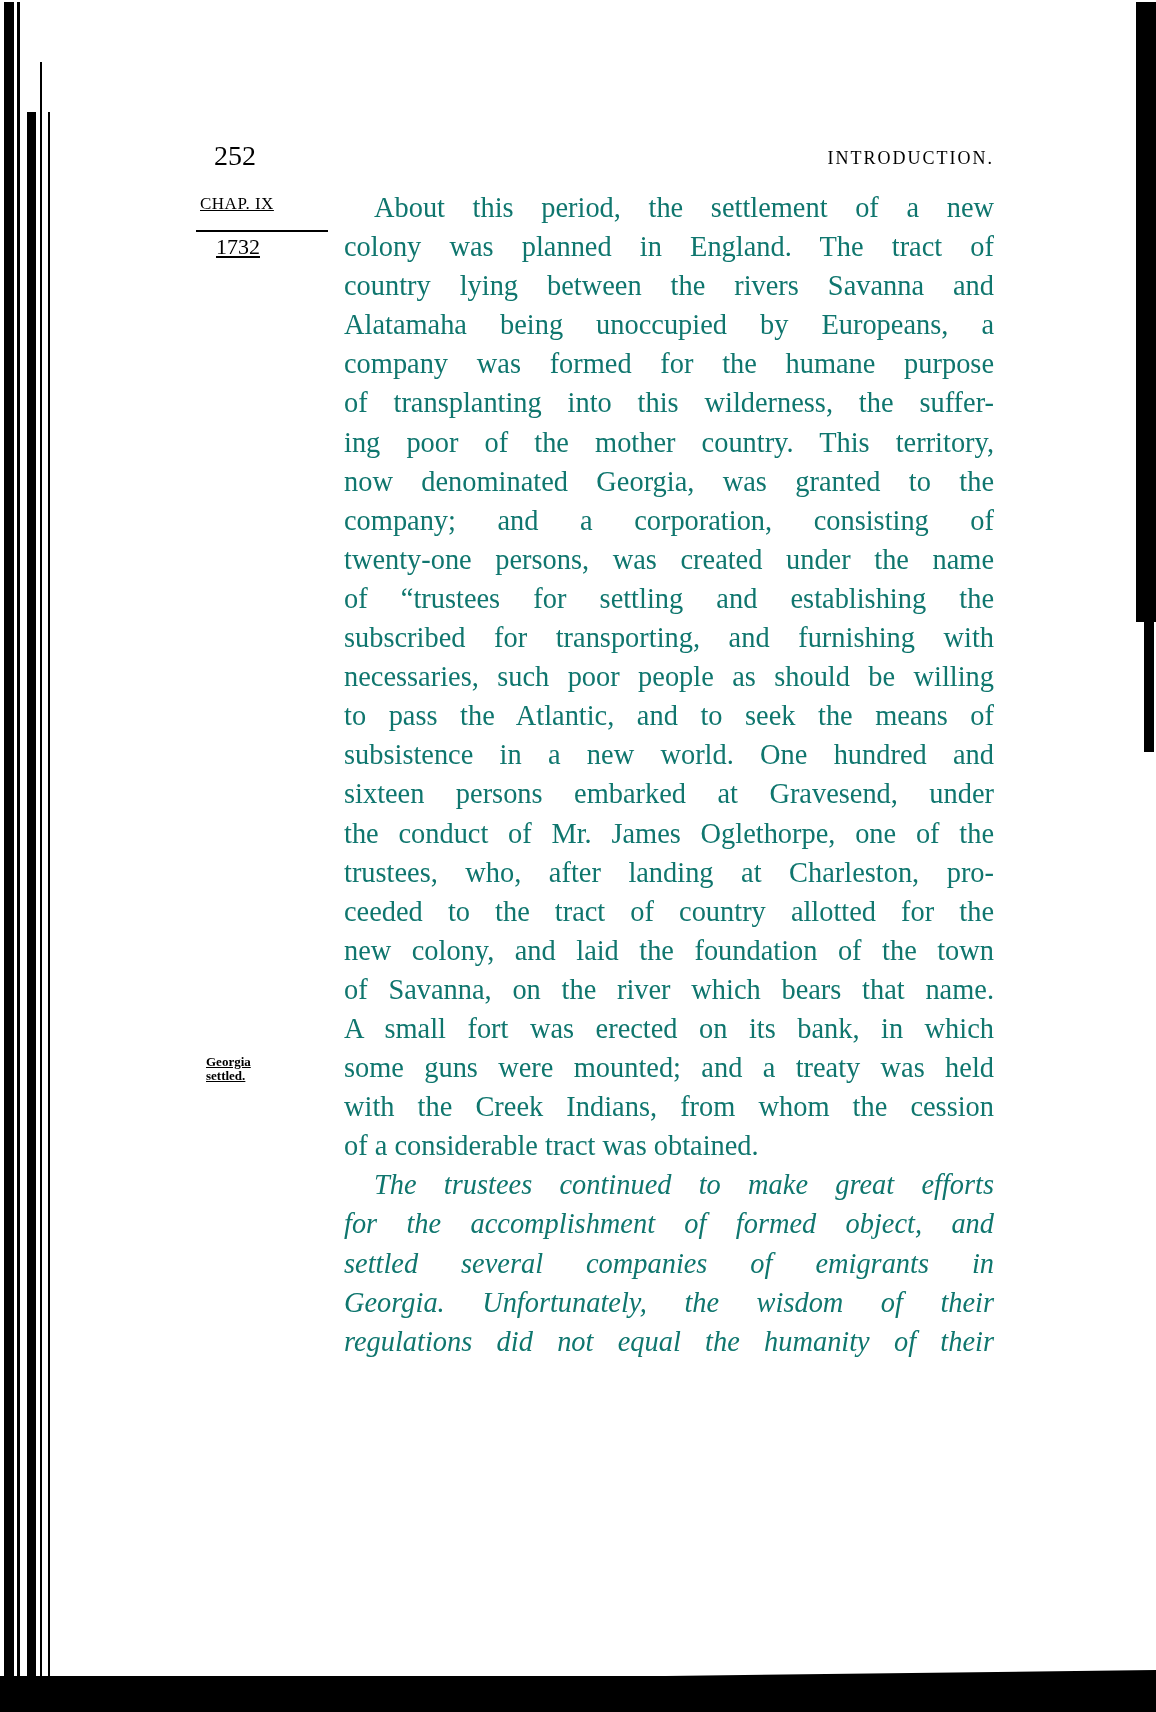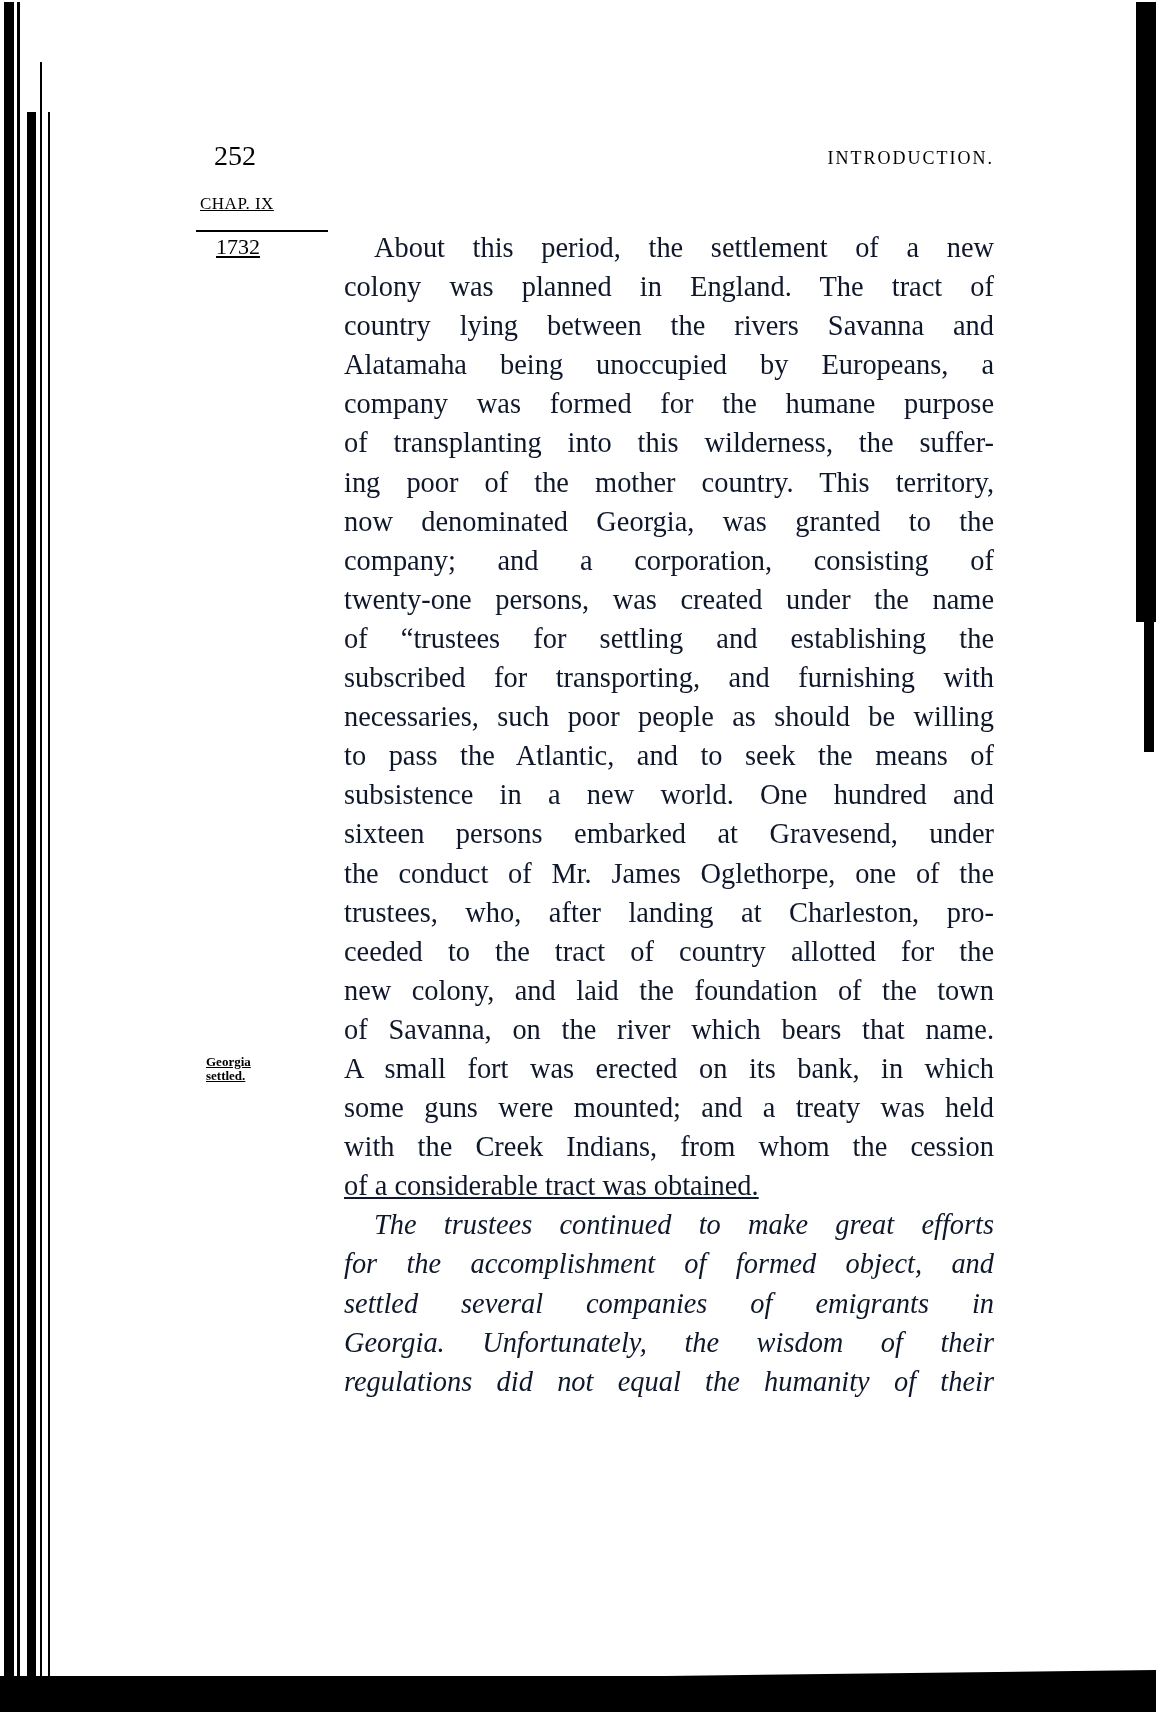--- a/index.html
+++ b/index.html
@@ -22,23 +22,23 @@
 
   .margin { position: absolute; left: 190px; width: 140px;
             font-family: "Liberation Serif", "DejaVu Serif", serif; color: #000; text-decoration: underline; }
   .chap { top: 192px; left: 200px; font-size: 17px; letter-spacing: 0.5px; }
   .chap-rule { position: absolute; top: 228px; left: 196px; width: 132px; height: 2px; background: #000; }
   .year { top: 232px; left: 216px; font-size: 22px; }
   .sidenote { top: 1053px; left: 206px; font-size: 13px; font-weight: bold; line-height: 14px; width: 80px; }
 
   .body { position: absolute; left: 344px; top: 186px; width: 650px;
           font-family: "Liberation Serif", "DejaVu Serif", serif; font-size: 28.4px;
-          line-height: 39.1px; color: #0f172a; text-align: justify; margin-top: 40px; }
+          line-height: 39.1px; color: #0f766e; text-align: justify; }
   .line { display: block; text-align: justify; text-align-last: justify; white-space: nowrap; height: 39.1px; }
-  .line.last { text-align-last: left; text-decoration: underline; }
+  .line.last { text-align-last: left; }
   .line.indent { padding-left: 30px; }
   .para2 { margin-top: 0; font-style: italic; }
 </style>
 </head>
 <body>
 
 <div class="page">
 
   <div class="bind-left">
     <div class="bar" style="left:4px;width:10px;"></div>

